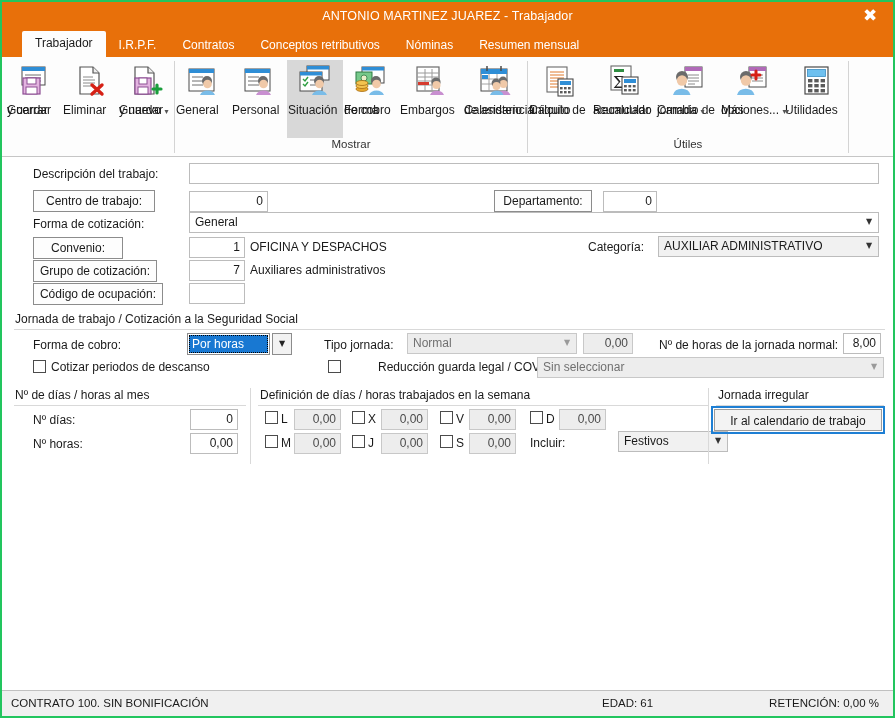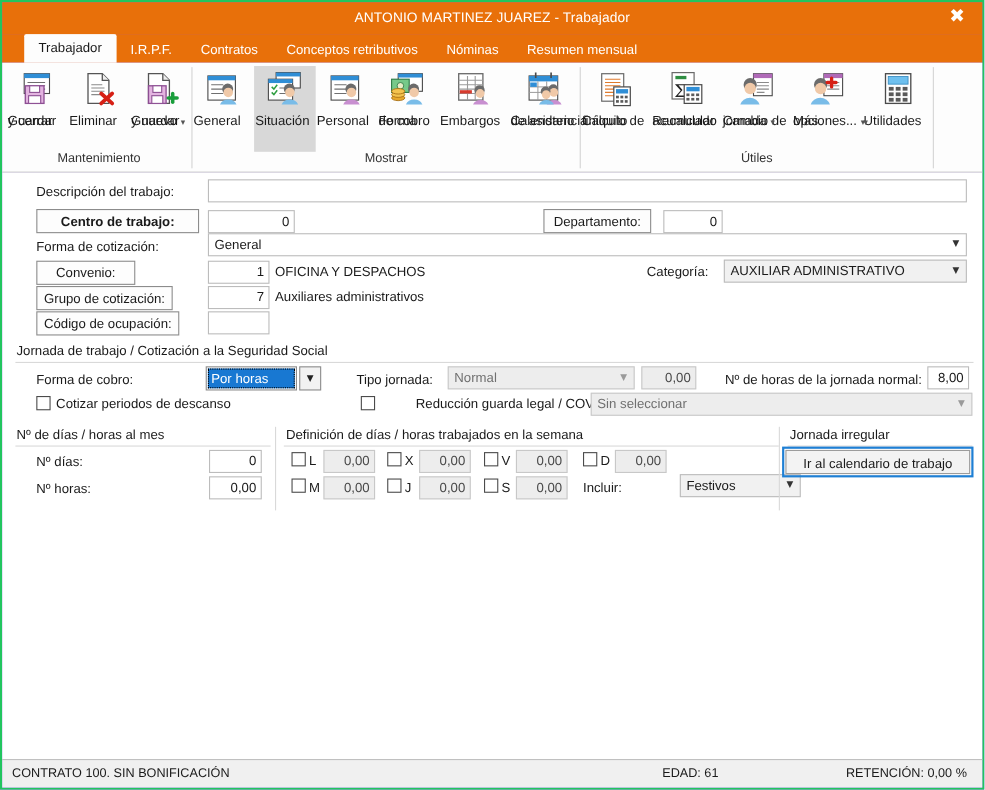--- a/index.html
+++ b/index.html
@@ -384,21 +384,20 @@
               <g stroke="#1a9e3c" stroke-width="3.2" stroke-linecap="round">
                 <line x1="24" y1="25" x2="32" y2="25"></line>
                   <line x1="28" y1="21" x2="28" y2="29"></line>
               </g>
             </svg>
           </div>
           <span class="lbl">Guardar</span>
           <span class="lbl"><span>y nuevo</span> <span class="caret-sm">▾</span></span>
         </div>
       </div>
-      <div class="rlabel">Mantenimiento</div>
     </div>
 
     <div class="rsep"></div>
 
     <div class="rgroup">
       <div class="ritems">
         <div class="ritem">
           <div class="ico">
             <svg width="34" height="34" viewBox="0 0 34 34">
               <rect x="3" y="5" width="25" height="22" fill="#fff" stroke="#4a4a4a" stroke-width="1"></rect>
@@ -407,20 +406,38 @@
                 <line x1="6" y1="13" x2="17" y2="13"></line>
                   <line x1="6" y1="17" x2="17" y2="17"></line>
                 <line x1="6" y1="21" x2="17" y2="21"></line>
               </g>
               <circle cx="21" cy="17" r="5" fill="#6b6b6b"></circle>
               <path d="M14 31 a8 7 0 0 1 15 0 z" fill="#79bce8"></path>
               <circle cx="21.5" cy="20" r="4.3" fill="#f0c9a8"></circle>
             </svg>
           </div>
           <span class="lbl">General</span>
+        </div>
+
+        <div class="ritem">
+          <div class="ico">
+            <svg width="34" height="34" viewBox="0 0 34 34">
+              <rect x="3" y="5" width="25" height="22" fill="#fff" stroke="#4a4a4a" stroke-width="1"></rect>
+              <rect x="3" y="5" width="25" height="4" fill="#2f8ed6"></rect>
+              <g stroke="#6f6f6f" stroke-width="1">
+                <line x1="6" y1="13" x2="17" y2="13"></line>
+                  <line x1="6" y1="17" x2="17" y2="17"></line>
+                <line x1="6" y1="21" x2="17" y2="21"></line>
+              </g>
+              <circle cx="21" cy="17" r="5" fill="#6b6b6b"></circle>
+              <path d="M14 31 a8 7 0 0 1 15 0 z" fill="#c88fd0"></path>
+              <circle cx="21.5" cy="20" r="4.3" fill="#f0c9a8"></circle>
+            </svg>
+          </div>
+          <span class="lbl">Personal</span>
         </div>
 
         <div class="ritem selected">
           <div class="ico">
             <svg width="34" height="34" viewBox="0 0 34 34">
               <rect x="9" y="2" width="22" height="14" fill="#fff" stroke="#4a4a4a" stroke-width="1"></rect>
               <rect x="9" y="2" width="22" height="3.5" fill="#2f8ed6"></rect>
               <rect x="2" y="8" width="22" height="19" fill="#fff" stroke="#4a4a4a" stroke-width="1"></rect>
               <rect x="2" y="8" width="22" height="3.5" fill="#2f8ed6"></rect>
               <g stroke="#2f9e42" stroke-width="1.4" fill="none">
@@ -430,38 +447,20 @@
               <g stroke="#6f6f6f" stroke-width="1">
                 <line x1="12" y1="16" x2="19" y2="16"></line>
                   <line x1="12" y1="21" x2="19" y2="21"></line>
               </g>
               <circle cx="21" cy="17" r="5" fill="#6b6b6b"></circle>
               <path d="M14 31 a8 7 0 0 1 15 0 z" fill="#79bce8"></path>
               <circle cx="21.5" cy="20" r="4.3" fill="#f0c9a8"></circle>
             </svg>
           </div>
           <span class="lbl">Situación</span>
-        </div>
-
-        <div class="ritem">
-          <div class="ico">
-            <svg width="34" height="34" viewBox="0 0 34 34">
-              <rect x="3" y="5" width="25" height="22" fill="#fff" stroke="#4a4a4a" stroke-width="1"></rect>
-              <rect x="3" y="5" width="25" height="4" fill="#2f8ed6"></rect>
-              <g stroke="#6f6f6f" stroke-width="1">
-                <line x1="6" y1="13" x2="17" y2="13"></line>
-                  <line x1="6" y1="17" x2="17" y2="17"></line>
-                <line x1="6" y1="21" x2="17" y2="21"></line>
-              </g>
-              <circle cx="21" cy="17" r="5" fill="#6b6b6b"></circle>
-              <path d="M14 31 a8 7 0 0 1 15 0 z" fill="#c88fd0"></path>
-              <circle cx="21.5" cy="20" r="4.3" fill="#f0c9a8"></circle>
-            </svg>
-          </div>
-          <span class="lbl">Personal</span>
         </div>
 
         <div class="ritem">
           <div class="ico">
             <svg width="34" height="34" viewBox="0 0 34 34">
               <rect x="8" y="3" width="22" height="16" fill="#fff" stroke="#4a4a4a" stroke-width="1"></rect>
               <rect x="8" y="3" width="22" height="3.5" fill="#2f8ed6"></rect>
               <rect x="2" y="8" width="16" height="12" fill="#76c98a" stroke="#2d7a45" stroke-width="1"></rect>
               <circle cx="10" cy="14" r="3" fill="#e8eec8" stroke="#2d7a45" stroke-width=".8"></circle>
               <ellipse cx="8" cy="25" rx="6" ry="2.5" fill="#e8a82c" stroke="#a96f13" stroke-width=".8"></ellipse>
@@ -649,21 +648,21 @@
     </div>
 
     <div class="rsep"></div>
   </div>
 
   <div class="body">
 
     <div class="lbl" style="left:31px; top:9px;">Descripción del trabajo:</div>
     <div class="fld left" style="left:187px; top:6px; width:690px;"></div>
 
-    <div class="btnlabel" style="left:31px; top:33px; width:148px;font-weight:bold;">Centro de trabajo:</div>
+    <div class="btnlabel" style="left:31px; top:33px; width:122px;">Centro de trabajo:</div>
     <div class="fld" style="left:187px; top:34px; width:79px;">0</div>
     <div class="btnlabel" style="left:492px; top:33px; width:98px;">Departamento:</div>
     <div class="fld" style="left:601px; top:34px; width:54px;">0</div>
 
     <div class="lbl" style="left:31px; top:59px;">Forma de cotización:</div>
     <div class="combo" style="left:187px; top:55px; width:690px;">
       <div class="txt">General</div>
       <div class="arw">▼</div>
     </div>
 

